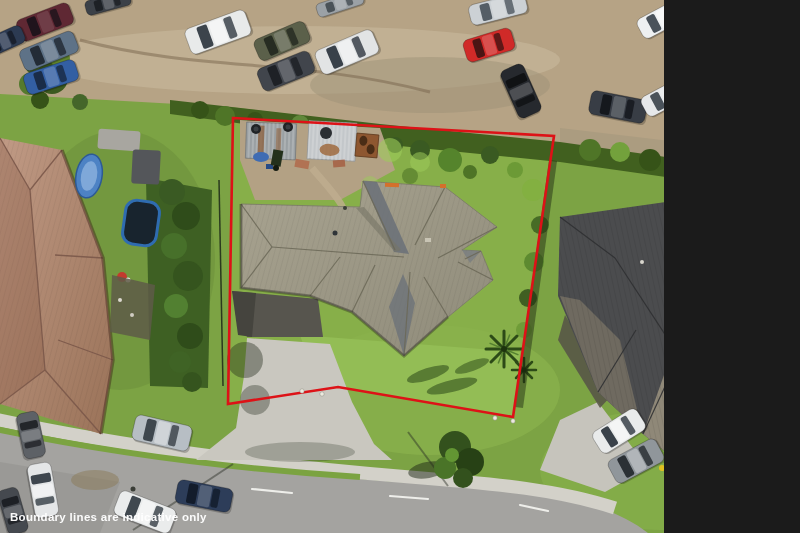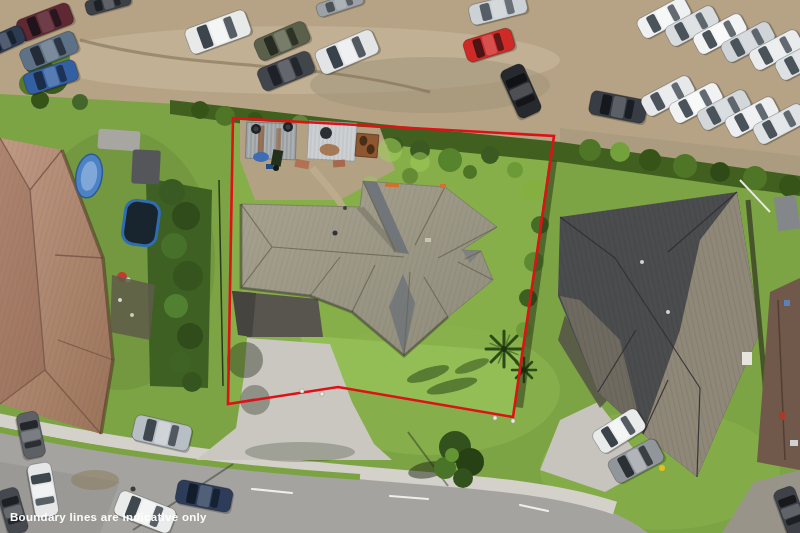--- a/index.html
+++ b/index.html
@@ -1,16 +1,16 @@
 <!DOCTYPE html>
 <html><head>
 <meta charset="utf-8">
 <style>
   html,body{margin:0;padding:0;background:#1b1b1b;}
-  .stage{position:relative;width:800px;height:533px;overflow:hidden;font-family:"Liberation Sans",sans-serif;}
+  .stage{position:relative;width:664px;height:533px;overflow:hidden;font-family:"Liberation Sans",sans-serif;}
   svg{display:block;}
   .disclaimer{font-family:"Liberation Sans",sans-serif;font-weight:bold;font-size:11.5px;letter-spacing:.3px;fill:#ffffff;opacity:.96;}
   .boundary{fill:none;stroke:#dd1217;stroke-width:2.6;stroke-linejoin:miter;}
 </style>
 </head>
 <body>
 
 <div class="stage">
 <svg id="scene" width="800" height="533" viewBox="0 0 800 533">
   <defs>

